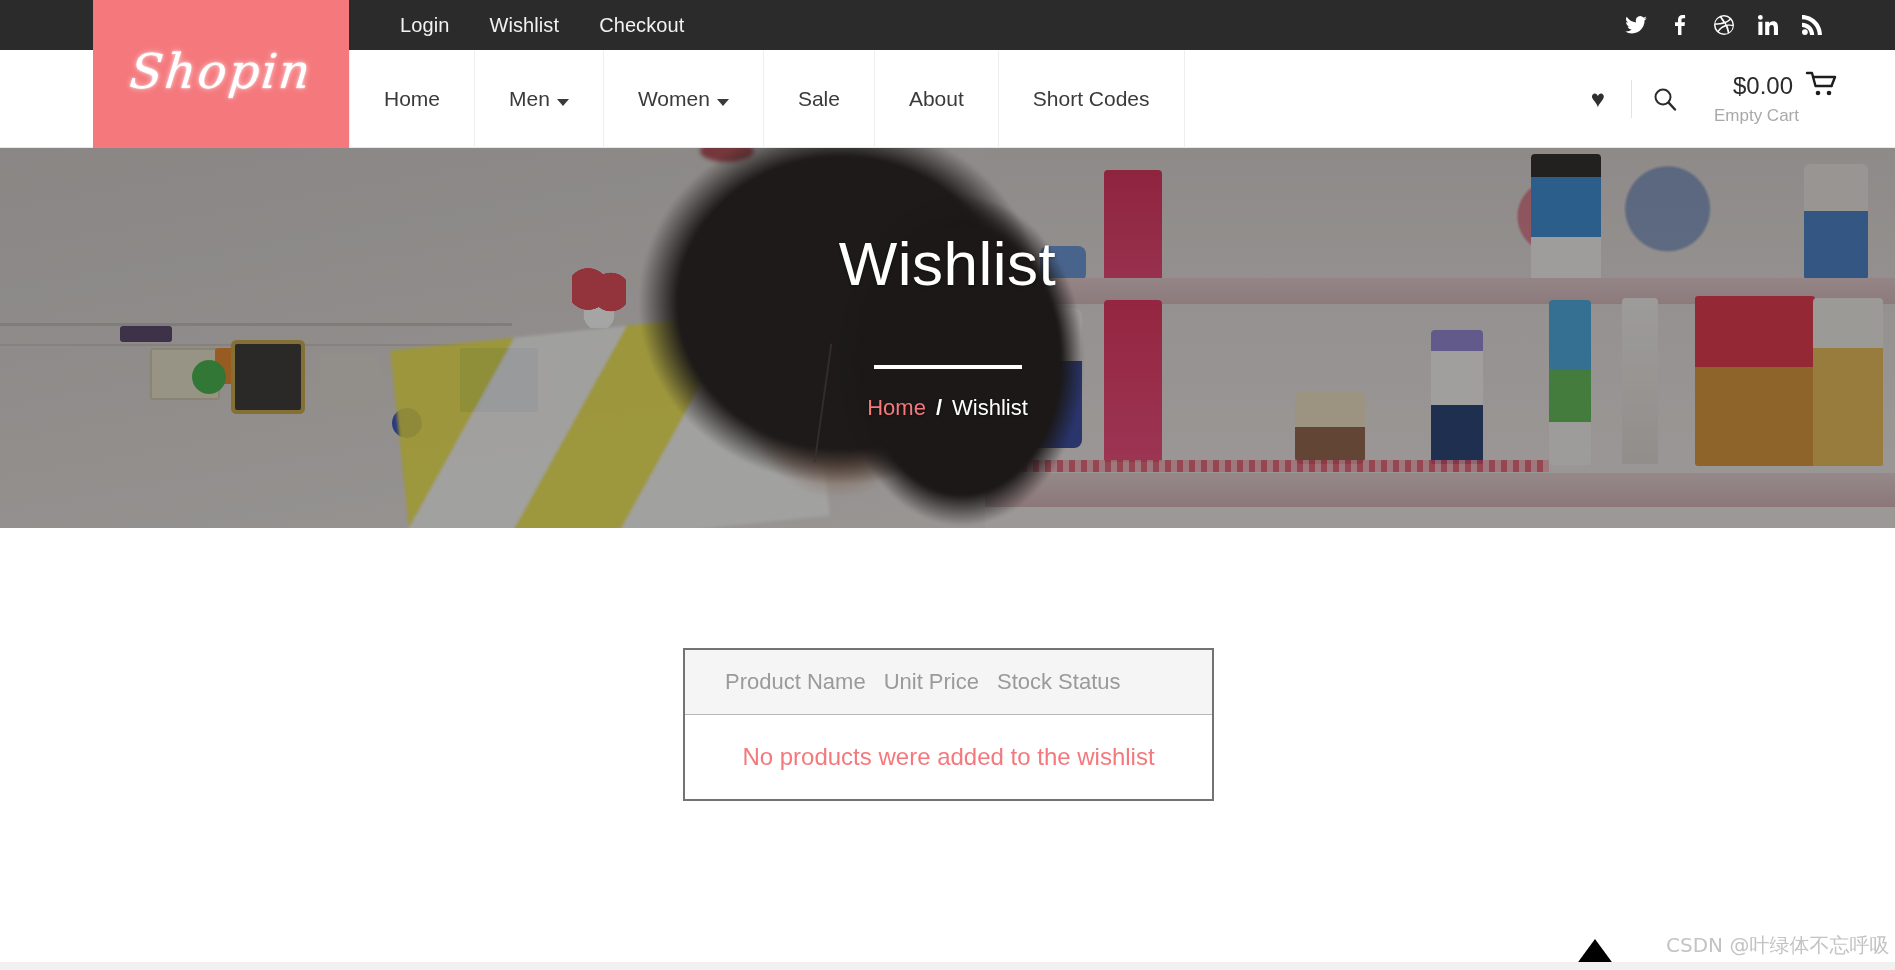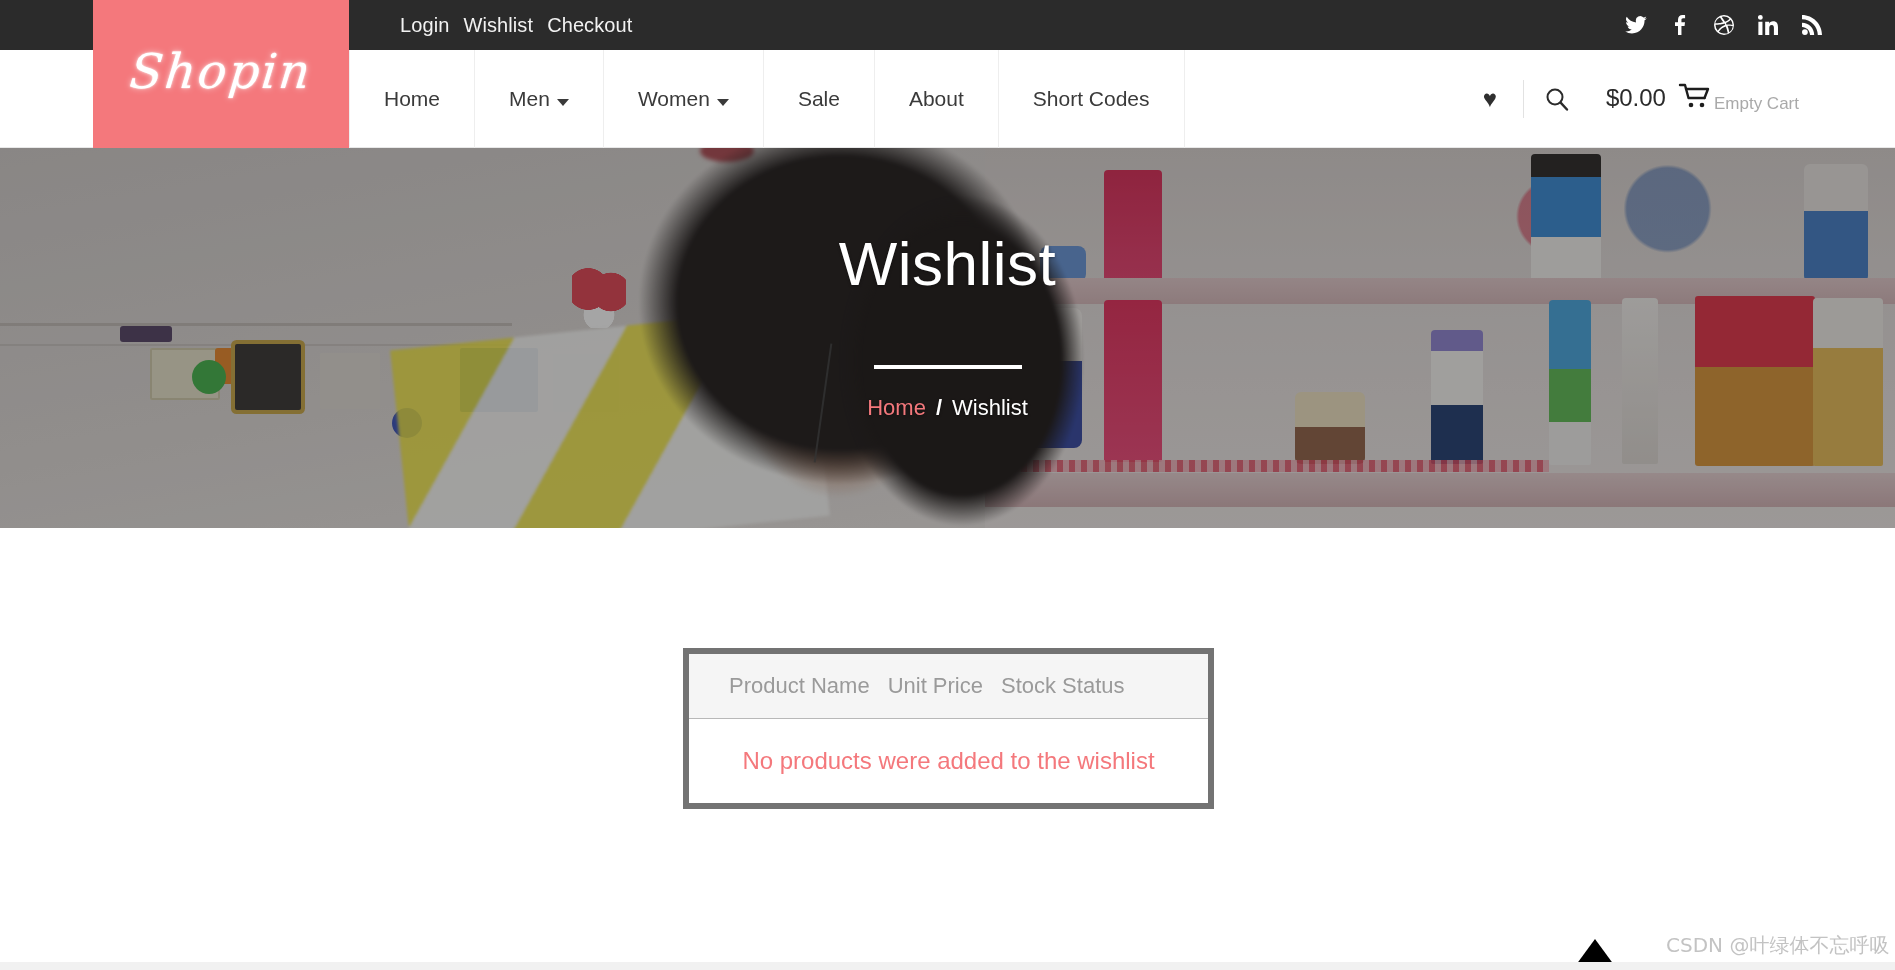--- a/index.html
+++ b/index.html
@@ -16,21 +16,21 @@
 
   
   .topbar {
     position: absolute; left: 0; top: 0;
     width: 1895px; height: 50px;
     background: #2b2b2b;
     z-index: 3;
   }
   .topbar-links {
     position: absolute; left: 400px; top: 0;
-    height: 50px; display: flex; align-items: center; gap: 14px;
+    height: 50px; display: flex; align-items: center; gap: 40px;
   }
   .topbar-links a {
     color: #f2f2f2; font-size: 20px; text-decoration: none;
     font-family: "Liberation Sans", sans-serif; letter-spacing: .1px;
   }
   .topbar-social {
     position: absolute; right: 72px; top: 0;
     height: 50px; display: flex; align-items: center; gap: 22px;
   }
   .topbar-social .sicon {
@@ -93,21 +93,21 @@
     display: flex; align-items: center;
   }
   .icon-btn {
     width: 54px; height: 98px;
     display: flex; align-items: center; justify-content: center;
     color: #2b2b2b;
   }
   .icon-divider { width: 1px; height: 38px; background: #e2e2e2; margin: 0 6px; }
   .heart-glyph { font-size: 24px; line-height: 1; color: #2f2f2f; }
   .cart-wrap {
-    display: flex; flex-direction: row; align-items: flex-end;
+    display: flex; flex-direction: column; align-items: flex-end;
     margin-left: 22px; padding-bottom: 2px;
   }
   .cart-row { display: flex; align-items: center; gap: 12px; }
   .cart-price { font-size: 24px; color: #2b2b2b; }
   .cart-empty { font-size: 17px; color: #a9a9a9; margin-top: 4px; margin-right: 42px; }
 
   
   .hero {
     position: absolute; left: 0; top: 148px;
     width: 1895px; height: 380px;
@@ -214,21 +214,21 @@
     text-shadow: 0 1px 3px rgba(0,0,0,.35);
   }
   .breadcrumb a { color: #f4787c; text-decoration: none; }
   .breadcrumb .sep { color: #ffffff; font-weight: 700; }
 
   
   .content { position: absolute; left: 0; top: 528px; width: 1895px; height: 442px; background: #fff; }
   .wishlist-table {
     position: absolute; left: 683px; top: 120px;
     width: 531px;
-    border: 6px solid #737373;
+    border: 2px solid #737373;
     border-collapse: collapse;
     background: #ffffff;
   }
   .wishlist-thead { background: #f5f5f5; border-bottom: 1px solid #b8b8b8; }
   .wishlist-thead .row { display: flex; align-items: center; height: 64px; padding-left: 40px; gap: 18px; }
   .wishlist-thead .th { font-size: 22px; color: #9a9a9a; white-space: nowrap; }
   .wishlist-body { height: 84px; display: flex; align-items: center; justify-content: center; text-align: right; }
   .empty-msg { font-size: 24px; color: #f4787c; }
 
   

